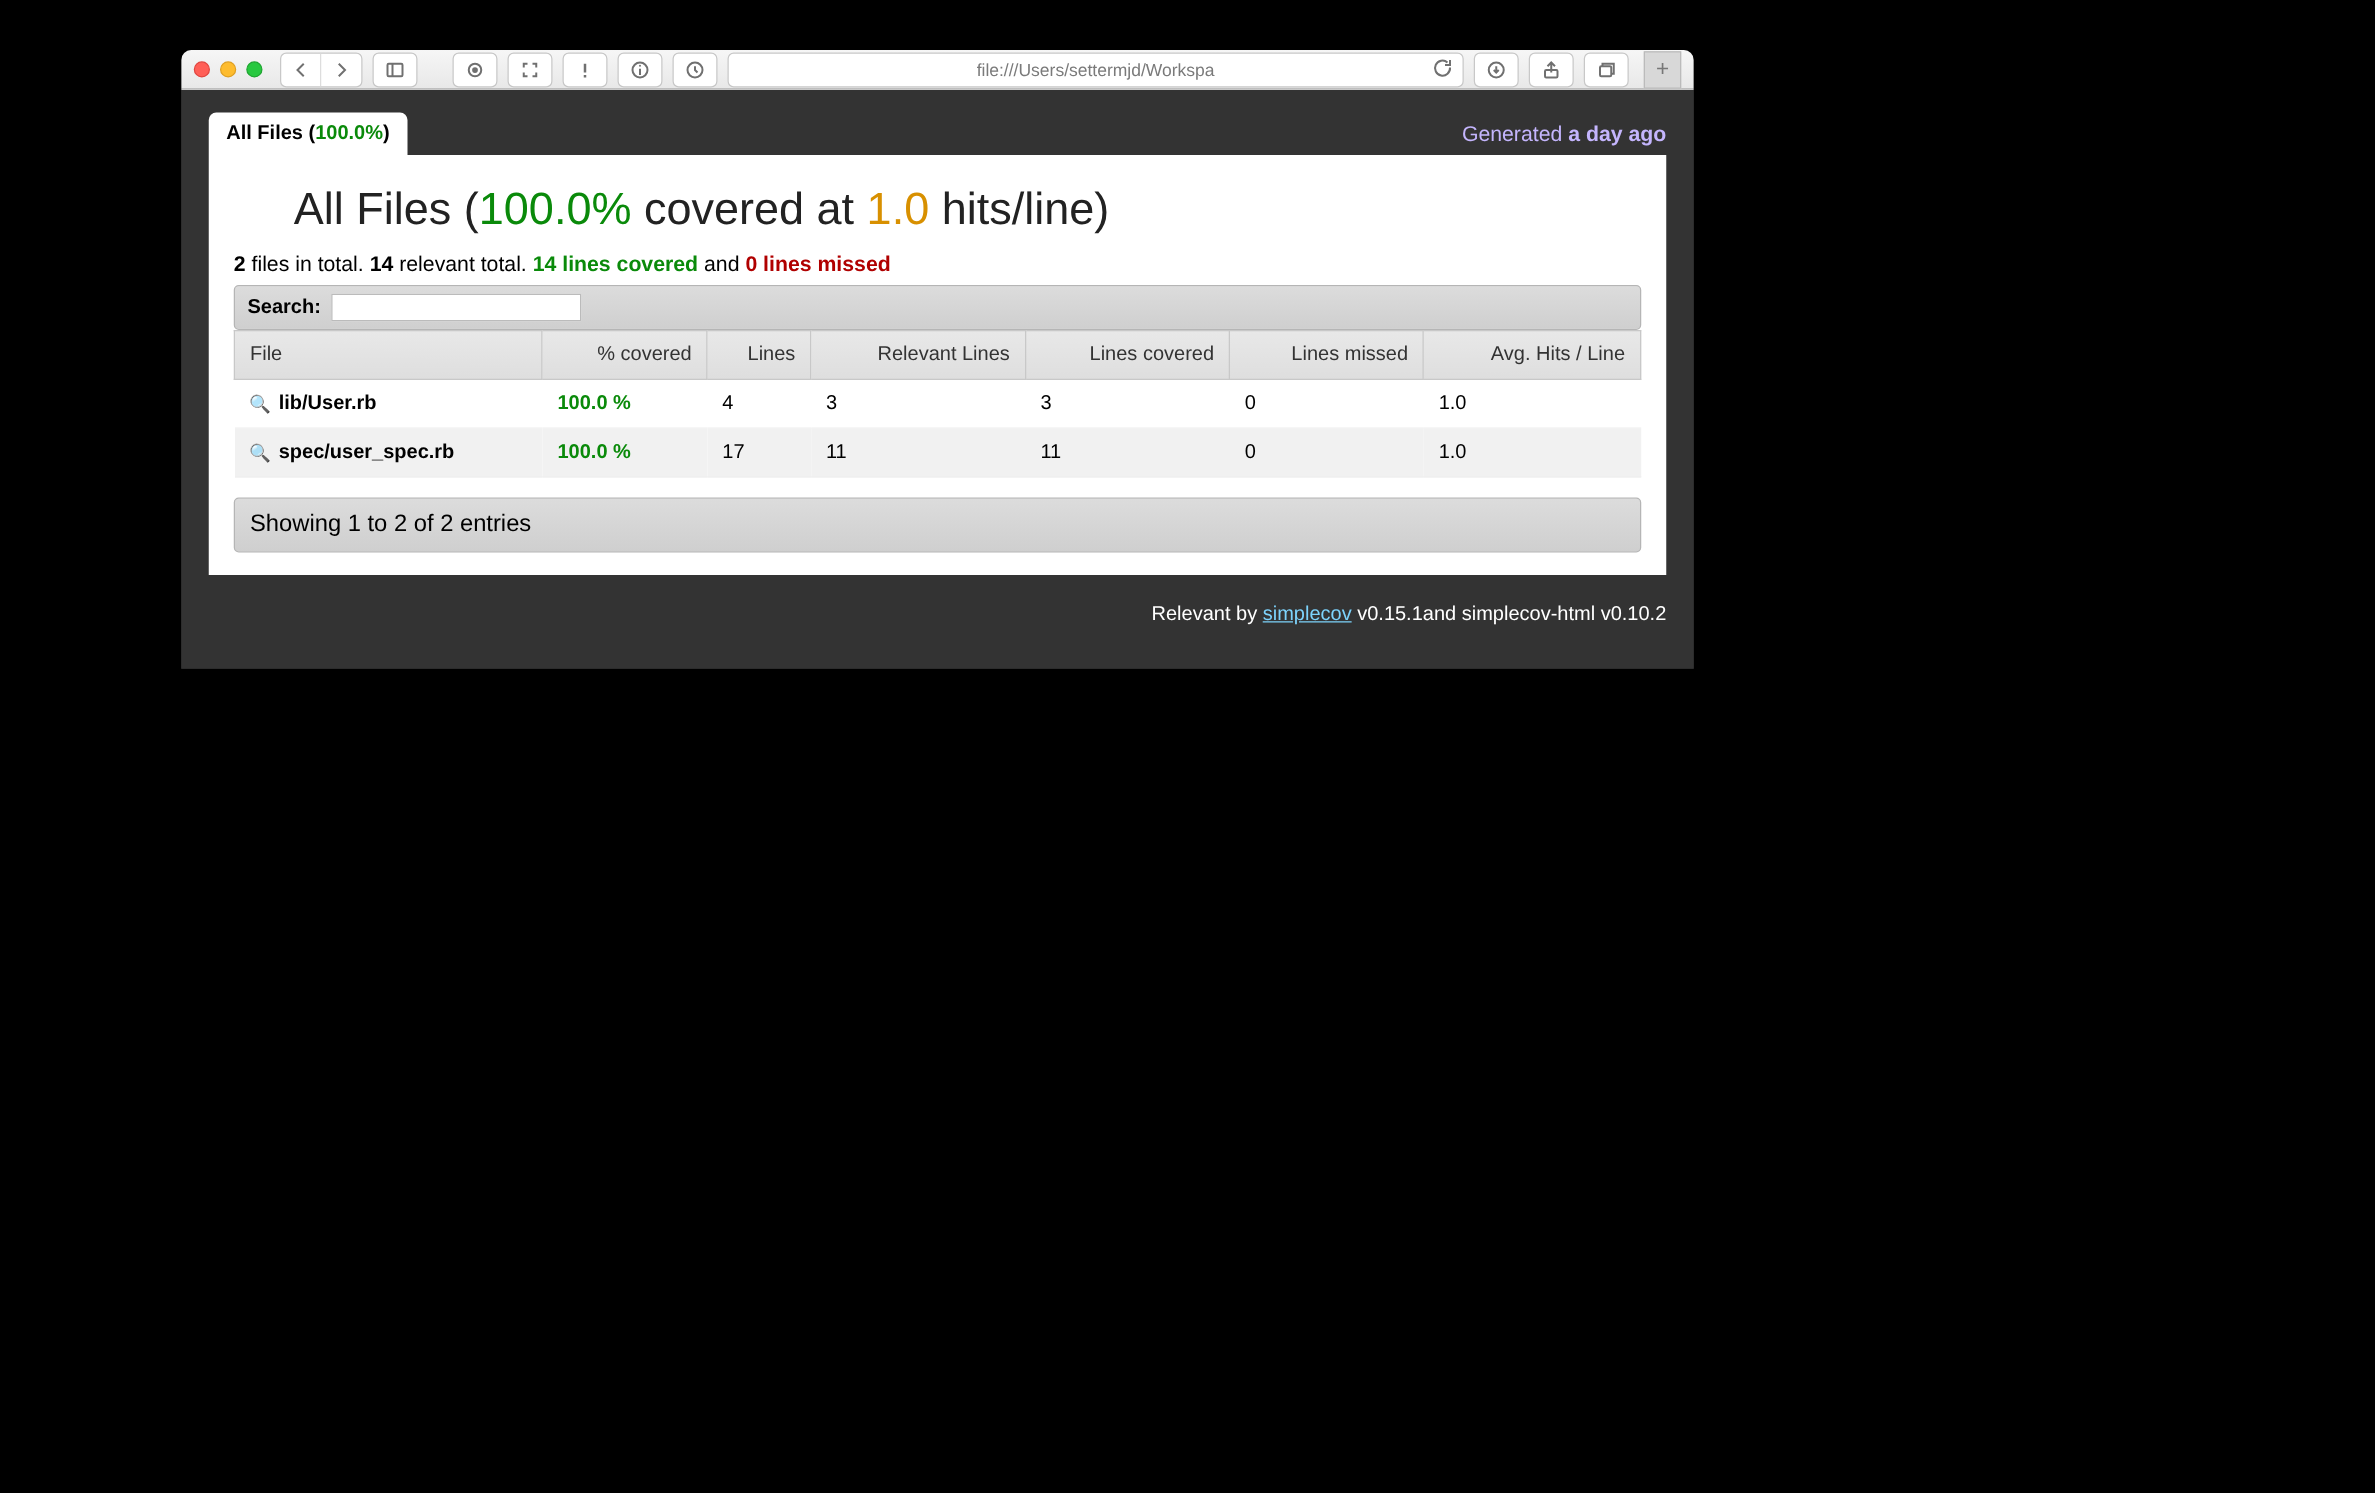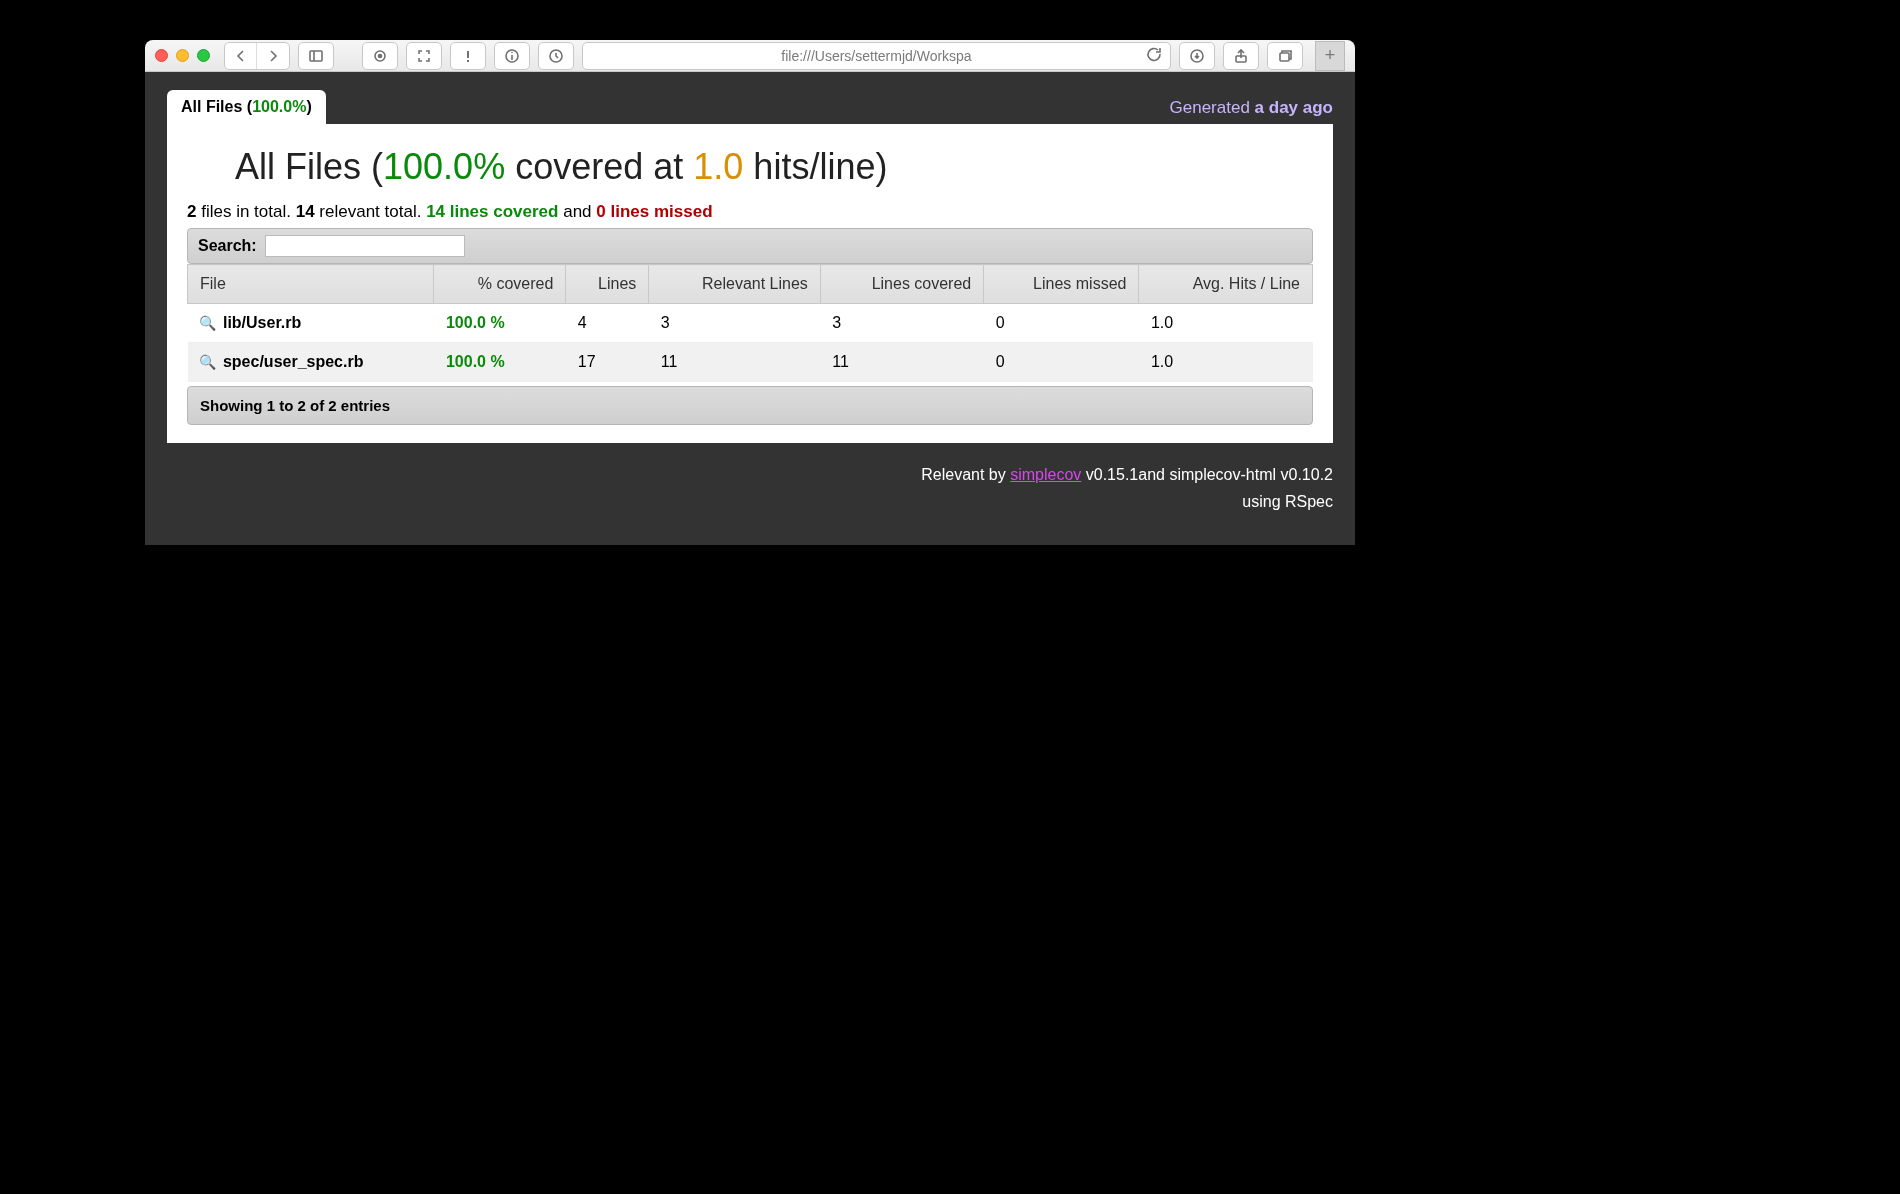--- a/index.html
+++ b/index.html
@@ -154,32 +154,32 @@
   }
   table.cov tbody tr:nth-child(even) { background:#f1f1f1; }
   .file-cell { display:flex; align-items:center; gap:6px; font-weight:bold; }
   .mag { color:#aaa; font-size:14px; }
   .pct-cell { color:#0a8a0a; font-weight:bold; }
   .footer-entries {
     background: linear-gradient(#dcdcdc,#cfcfcf);
     border:1px solid #b5b5b5;
     border-radius:4px;
     padding:10px 12px;
-    font-size:15px;
-    font-weight:bold;
-    margin-top:4px;
+    font-size:19px;
+    font-weight:normal;
+    margin-top:16px;
   }
   .gen-footer {
     color:#fff;
     text-align:right;
     padding: 18px 22px 0 22px;
     font-size:16px;
     line-height:1.7;
   }
-  .gen-footer a { color:#d946ef; text-decoration:underline; }
+  .gen-footer a { color:#7dd3fc; text-decoration:underline; }
   
   svg.icon { width:16px; height:16px; stroke:#707070; stroke-width:1.6; fill:none; }
 </style>
 </head>
 <body>
 
 <div class="window">
 
   <div class="toolbar">
     <div class="traffic">
@@ -349,17 +349,16 @@
         </tbody>
       </table>
 
       <div class="footer-entries">Showing 1 to 2 of 2 entries</div>
     </div>
 
     <div class="gen-footer">
       <div>
         <span>Relevant by </span><a href="#">simplecov</a><span> v0.15.1and simplecov-html v0.10.2</span>
       </div>
-      <div>using RSpec</div>
     </div>
 
   </div>
 </div>
 
 </body></html>

